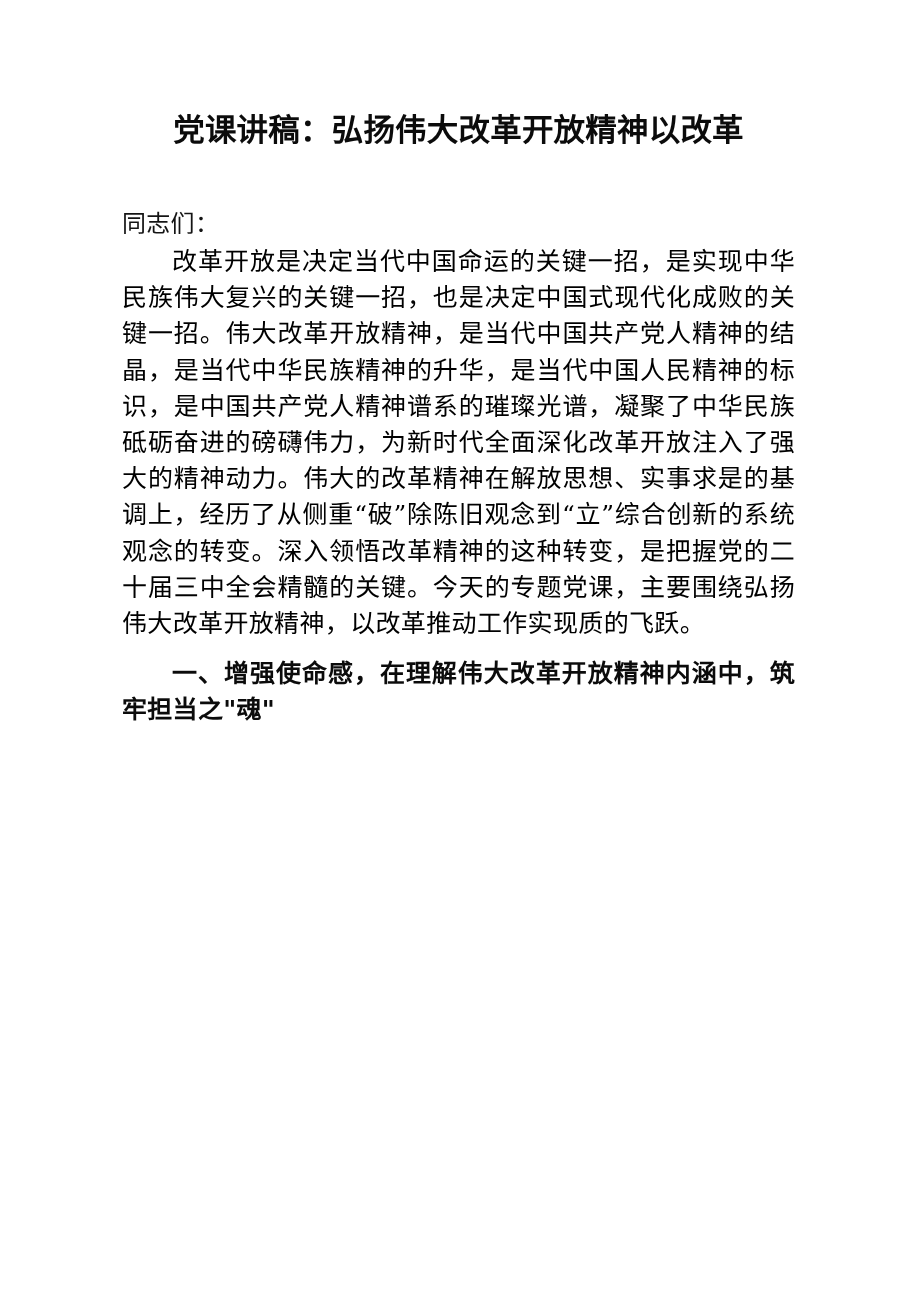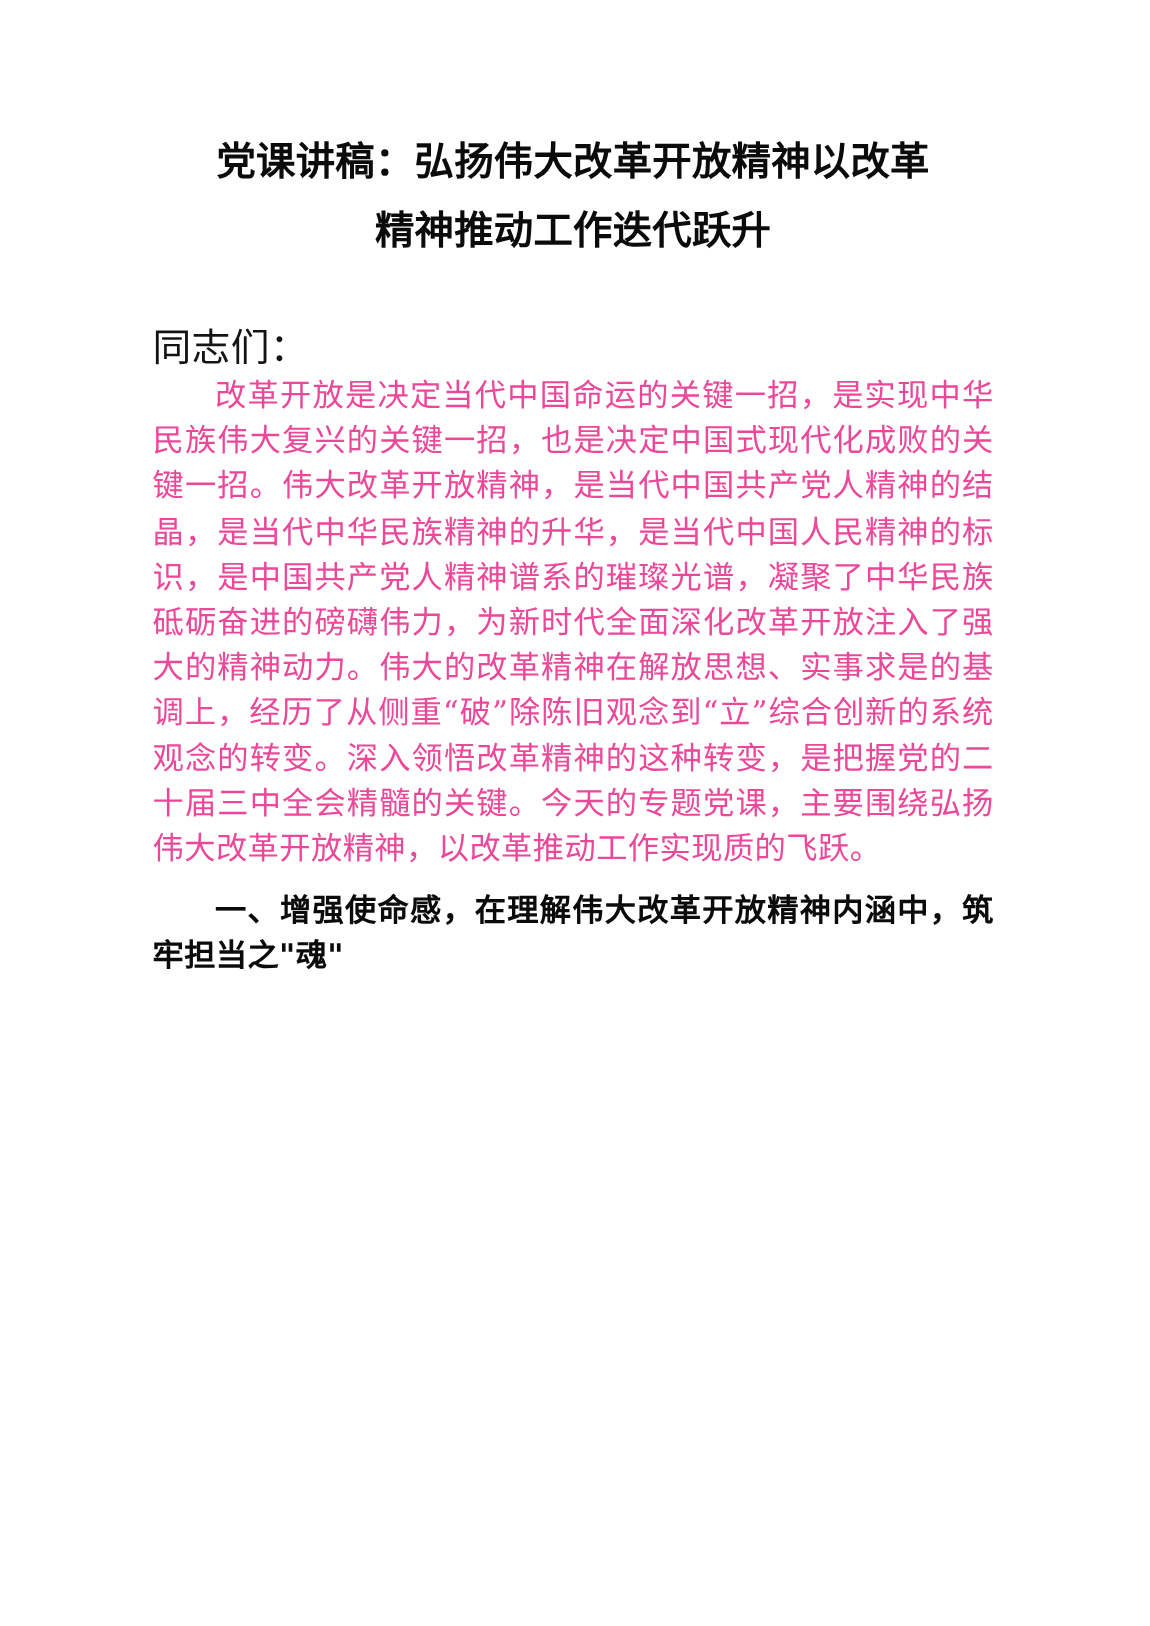--- a/index.html
+++ b/index.html
@@ -46,39 +46,39 @@
   }
 
   .doc-title .title-line {
     display: block;
     white-space: nowrap;
   }
 
   
   .salutation {
     font-family: "DejaVu Serif", "Liberation Serif", serif;
-    font-size: 31px;
+    font-size: 24px;
     line-height: 36px;
     margin: 0;
     padding-top: 48px;
     text-align: left;
     color: #141414;
     letter-spacing: 0.3px;
   }
 
   
   .body-para {
     font-family: "DejaVu Serif", "Liberation Serif", serif;
     font-size: 25px;
     line-height: 36.2px;
     margin: 0;
     text-indent: 50px;
     text-align: justify;
     text-justify: inter-ideograph;
-    color: #ec4899;
+    color: #000000;
     letter-spacing: 0.35px;
     word-break: break-all;
   }
 
   .gap-before-para {
     margin-top: 2px;
   }
 
   
   .section-heading {
@@ -101,21 +101,20 @@
   }
 </style>
 </head>
 <body>
 
 <div class="page">
   <div class="content">
 
     <h1 class="doc-title">
       <span class="title-line">党课讲稿：弘扬伟大改革开放精神以改革</span>
-      <span class="title-line">精神推动工作迭代跃升</span>
     </h1>
 
     <p class="salutation">同志们：</p>
 
     <p class="body-para gap-before-para">改革开放是决定当代中国命运的关键一招，是实现中华民族伟大复兴的关键一招，也是决定中国式现代化成败的关键一招。伟大改革开放精神，是当代中国共产党人精神的结晶，是当代中华民族精神的升华，是当代中国人民精神的标识，是中国共产党人精神谱系的璀璨光谱，凝聚了中华民族砥砺奋进的磅礴伟力，为新时代全面深化改革开放注入了强大的精神动力。伟大的改革精神在解放思想、实事求是的基调上，经历了从侧重“破”除陈旧观念到“立”综合创新的系统观念的转变。深入领悟改革精神的这种转变，是把握党的二十届三中全会精髓的关键。今天的专题党课，主要围绕弘扬伟大改革开放精神，以改革推动工作实现质的飞跃。</p>
 
     <h2 class="section-heading">一、增强使命感，在理解伟大改革开放精神内涵中，筑牢担当之"魂"</h2>
 
 
   </div>

